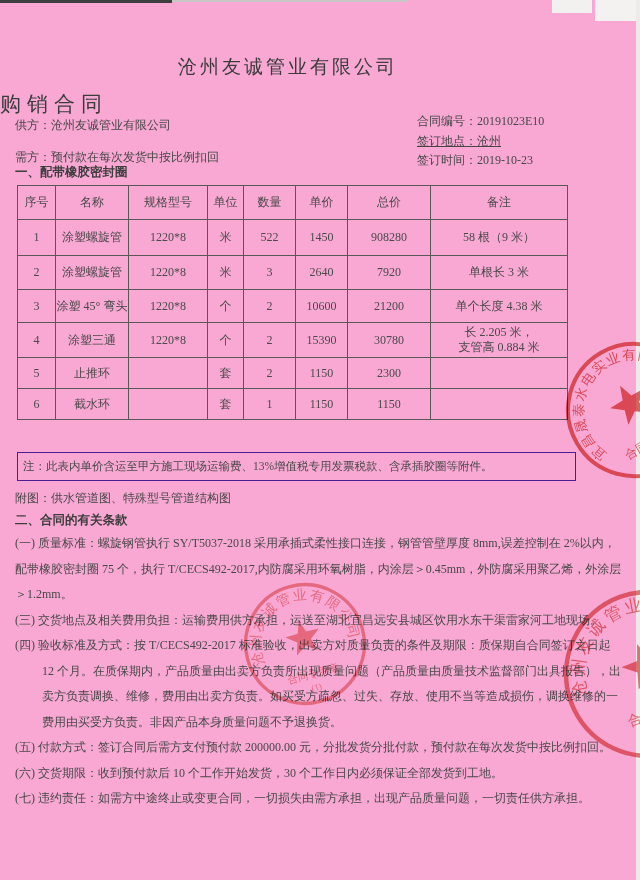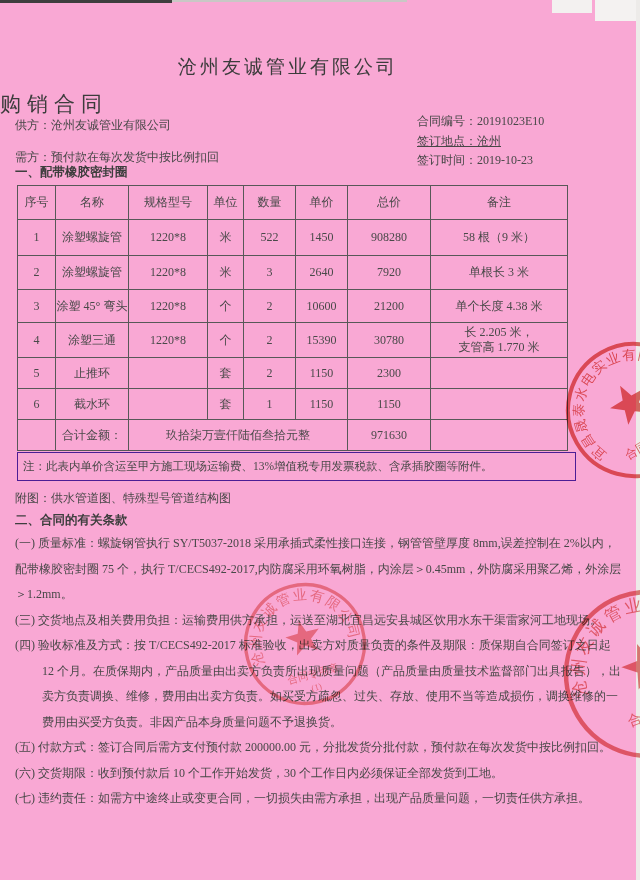--- a/index.html
+++ b/index.html
@@ -131,48 +131,41 @@
     <tr style="height:35px">
       <td>4</td>
       <td>涂塑三通</td>
       <td>1220*8</td>
       <td>个</td>
       <td>2</td>
       <td>15390</td>
       <td>30780</td>
       <td>
         <div class="remark2">长 2.205 米，</div>
-        <div class="remark2">支管高 1.770 米</div>
+        <div class="remark2">支管高 0.884 米</div>
       </td>
     </tr>
     <tr style="height:31px">
       <td>5</td>
       <td>止推环</td>
       <td></td>
       <td>套</td>
       <td>2</td>
       <td>1150</td>
       <td>2300</td>
       <td></td>
     </tr>
     <tr style="height:31px">
       <td>6</td>
       <td>截水环</td>
       <td></td>
       <td>套</td>
       <td>1</td>
       <td>1150</td>
       <td>1150</td>
-      <td></td>
-    </tr>
-    <tr style="height:31px">
-      <td></td>
-      <td>合计金额：</td>
-      <td colspan="4">玖拾柒万壹仟陆佰叁拾元整</td>
-      <td>971630</td>
       <td></td>
     </tr>
   </tbody>
     </table>
 
   <div class="note-box">注：此表内单价含运至甲方施工现场运输费、13%增值税专用发票税款、含承插胶圈等附件。</div>
   <div class="attachment">附图：供水管道图、特殊型号管道结构图</div>
 
   <div class="sec-heading s2">二、合同的有关条款</div>
 

